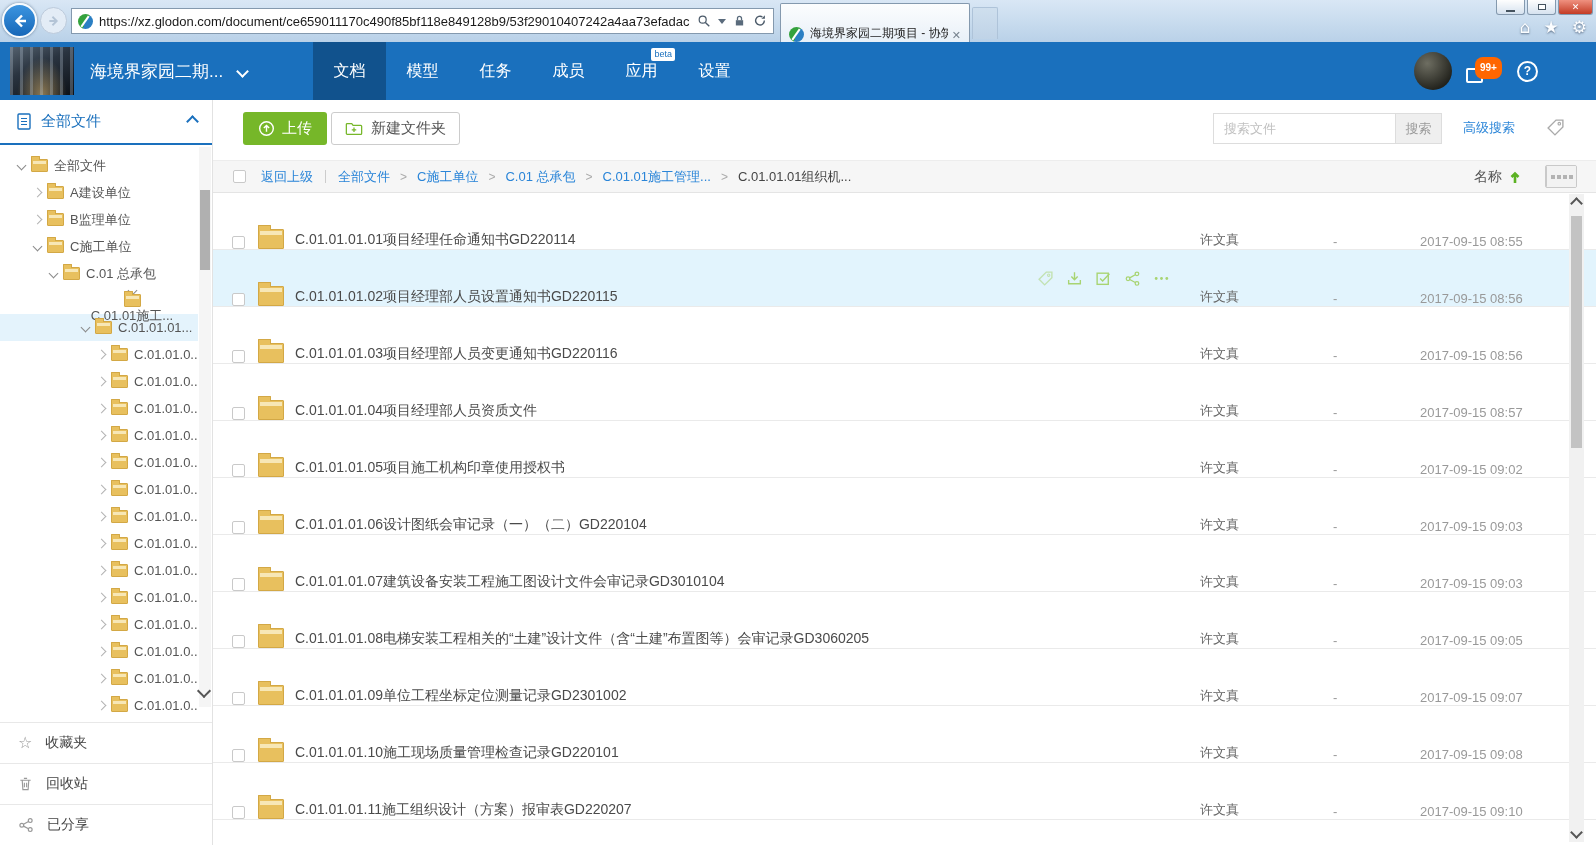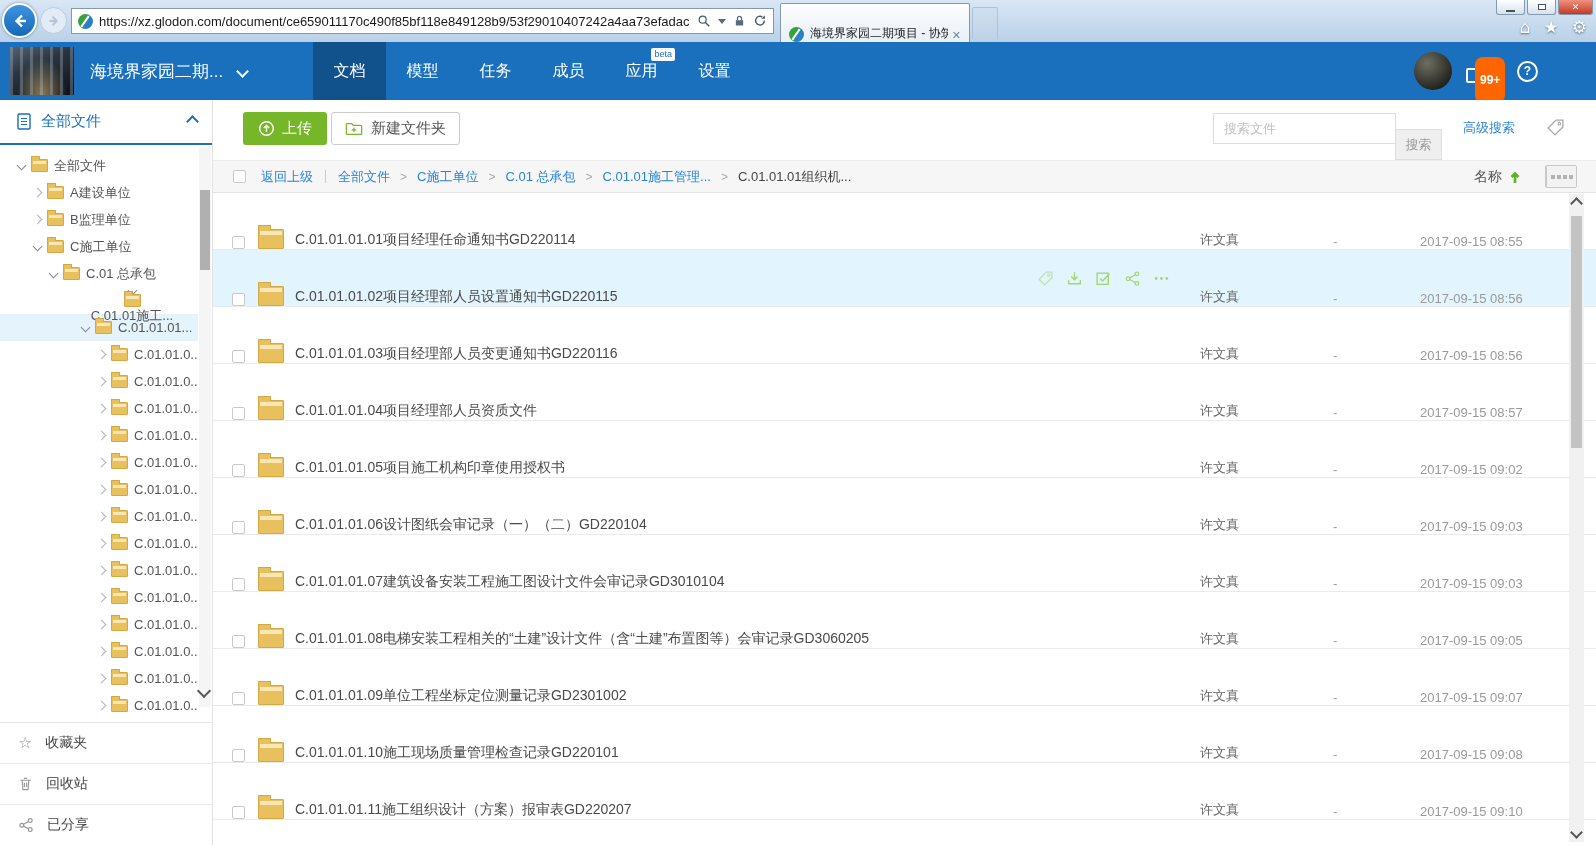--- a/index.html
+++ b/index.html
@@ -50,22 +50,22 @@
   .nav-menu{position:absolute;left:313px;top:0;height:58px;display:flex}
   .nav-item{position:relative;width:73px;height:58px;line-height:58px;text-align:center;color:#fff;font-size:16px}
   .nav-item.active{background:#11528d}
   .beta{position:absolute;top:6px;right:3px;background:#fff;color:#1a70bd;font-size:9px;line-height:11px;
         padding:1px 3px;border-radius:2px}
   .nav-right{position:absolute;right:0;top:0;height:58px;display:flex;align-items:center}
   .avatar{width:38px;height:38px;border-radius:50%;background:radial-gradient(circle at 35% 30%,#6e6e62,#22221c 75%);
           margin-right:14px}
   .notif{position:relative;width:36px;height:28px;margin-right:15px}
   .notif-box{position:absolute;left:0;bottom:2px;width:13px;height:11px;border:2px solid #fff;border-radius:2px}
-  .notif-badge{position:absolute;top:0;left:9px;background:#f60;color:#fff;font-size:12px;line-height:14px;
-               padding:16px 5px;border-radius:8px;font-weight:bold}
+  .notif-badge{position:absolute;top:0;left:9px;background:#f60;color:#fff;font-size:10px;line-height:14px;
+               padding:4px 5px;border-radius:8px;font-weight:bold}
   .help{width:17px;height:17px;border:2px solid #fff;border-radius:50%;color:#fff;font-size:12px;line-height:17px;
         text-align:center;margin-right:58px;font-weight:bold}
 
   
   .sidebar{position:absolute;top:100px;left:0;width:213px;height:745px;background:#fff;
            border-right:1px solid #e2e2e2;box-sizing:border-box}
   .side-header{height:45px;border-bottom:2px solid #1a70bd;display:flex;align-items:center;
                padding:0 15px 0 17px;box-sizing:border-box}
   .side-header .lbl{flex:1;margin-left:10px;font-size:15px;color:#1a70bd}
   .cv{display:inline-block;width:6px;height:6px;border-right:1.5px solid #b3b3b3;border-bottom:1.5px solid #b3b3b3;flex:none}
@@ -95,21 +95,21 @@
 
   
   .main{position:absolute;top:100px;left:213px;width:1383px;height:745px;background:#fff}
   .btn-upload{position:absolute;left:30px;top:12px;height:33px;padding:0 15px;background:#76b729;border-radius:3px;
               color:#fff;font-size:15px;display:flex;align-items:center;gap:7px}
   .btn-newfolder{position:absolute;left:118px;top:12px;height:33px;padding:0 13px;background:#fff;border:1px solid #ccc;
                  border-radius:3px;color:#555;font-size:15px;display:flex;align-items:center;gap:8px;box-sizing:border-box}
   .search-input{position:absolute;left:1000px;top:13px;width:183px;height:31px;border:1px solid #ddd;box-sizing:border-box;
                 padding:0 10px;font-size:13px;color:#333;font-family:inherit;outline:none}
   .search-input::placeholder{color:#c0c0c0}
-  .btn-search{position:absolute;left:1182px;top:29px;width:47px;height:31px;background:#efefef;border:1px solid #ddd;
+  .btn-search{position:absolute;left:1182px;top:13px;width:47px;height:31px;background:#efefef;border:1px solid #ddd;
               box-sizing:border-box;color:#999;font-size:13px;text-align:center;line-height:29px}
   .adv-search{position:absolute;left:1250px;top:19px;color:#2a85d8;font-size:13px}
   .tag-tool{position:absolute;left:1333px;top:18px}
   .crumbbar{position:absolute;top:60px;left:0;right:0;height:33px;background:#f6f6f6;border-top:1px solid #ededed;
             border-bottom:1px solid #e4e4e4;box-sizing:border-box;display:flex;align-items:center;
             padding:0 19px 0 20px;font-size:13px}
   .checkbox{width:13px;height:13px;border:1px solid #c9c9c9;background:#fff;border-radius:2px;flex:none;box-sizing:border-box}
   .crumb-back{color:#2a85d8;margin-left:15px}
   .crumb-div{width:1px;height:13px;background:#ccc;margin:0 12px}
   .crumb{color:#2a85d8}

